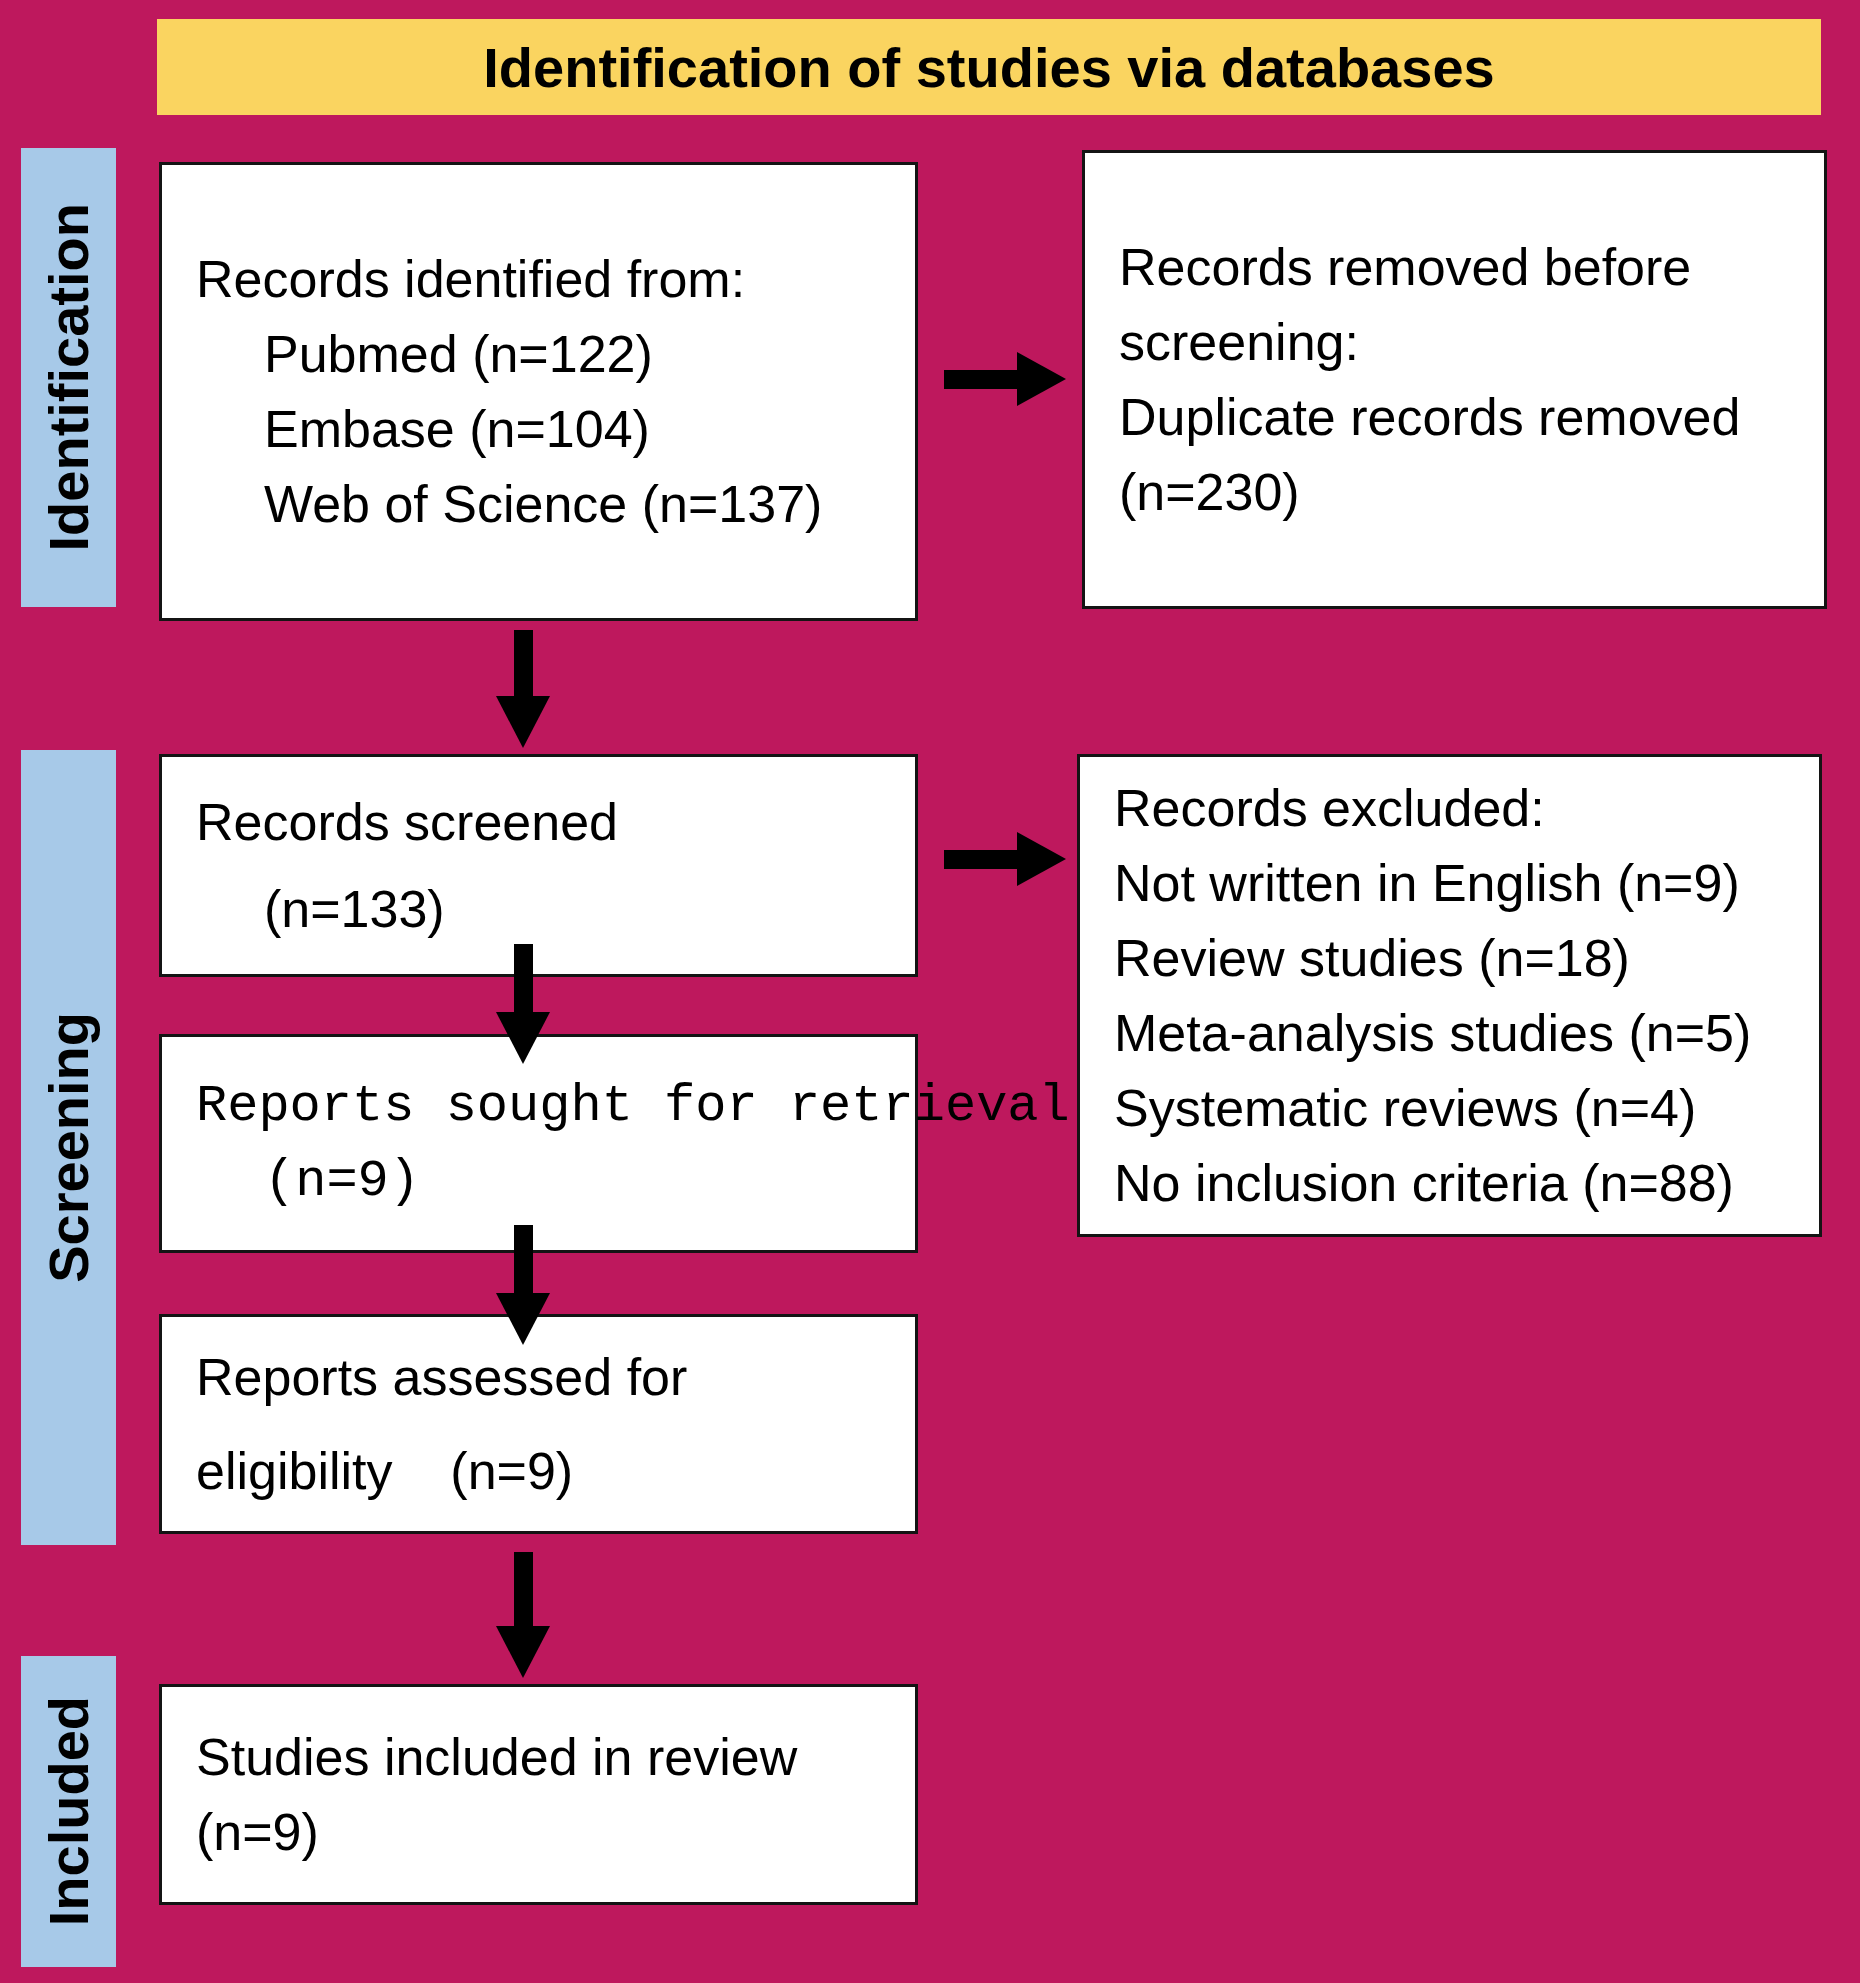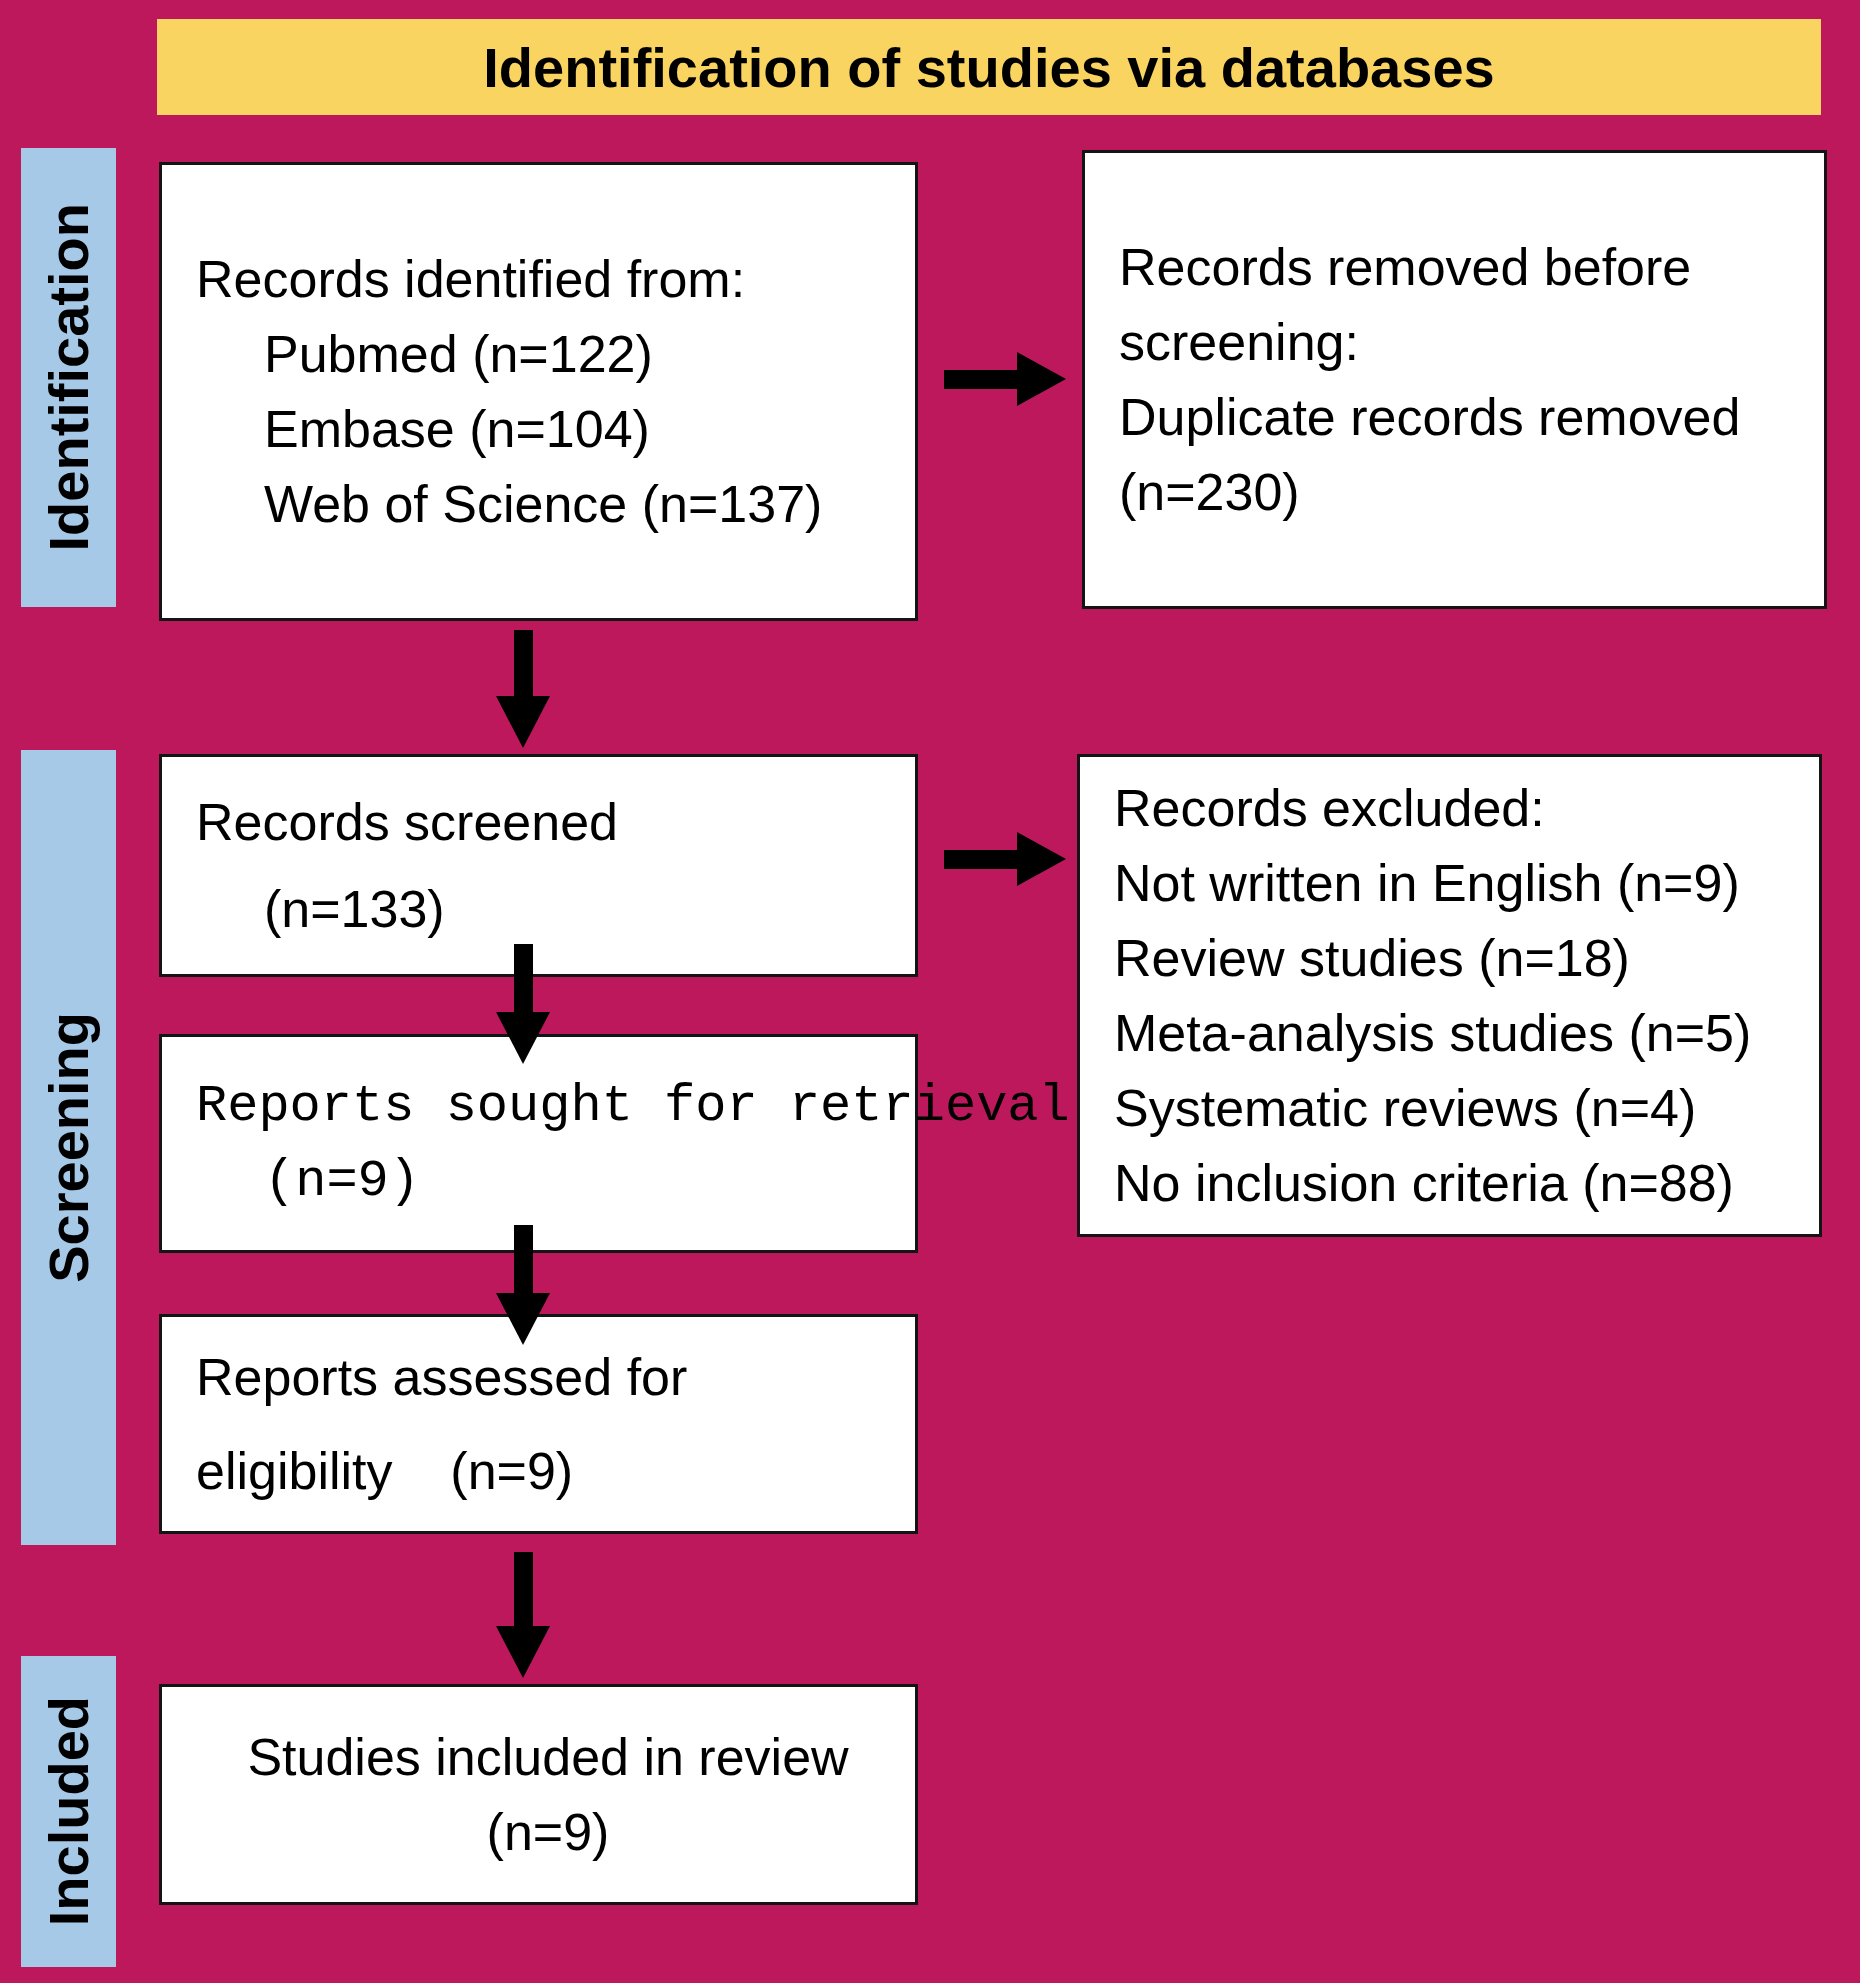--- a/index.html
+++ b/index.html
@@ -56,21 +56,21 @@
     white-space:pre;
   }
   .box .line.indent { padding-left:68px; }
 
   .box-identified { left:159px; top:162px;  width:759px; height:459px; }
   .box-removed    { left:1082px; top:150px; width:745px; height:459px; }
   .box-screened   { left:159px; top:754px;  width:759px; height:223px;gap:12px; }
   .box-excluded   { left:1077px; top:754px; width:745px; height:483px; }
   .box-sought     { left:159px; top:1034px; width:759px; height:219px;font-family:Liberation Mono, monospace; }
   .box-assessed   { left:159px; top:1314px; width:759px; height:220px;gap:19px; }
-  .box-included   { left:159px; top:1684px; width:759px; height:221px;text-align:center; }
+  .box-included   { left:159px; top:1684px; width:759px; height:221px; }
 
   
   .arrow-down { position:absolute; width:54px; z-index:5; }
   .arrow-down .shaft {
     position:absolute; left:18px; top:0;
     width:19px; height:calc(100% - 52px);
     background:#000;
   }
   .arrow-down .head {
     position:absolute; left:0; bottom:0;

